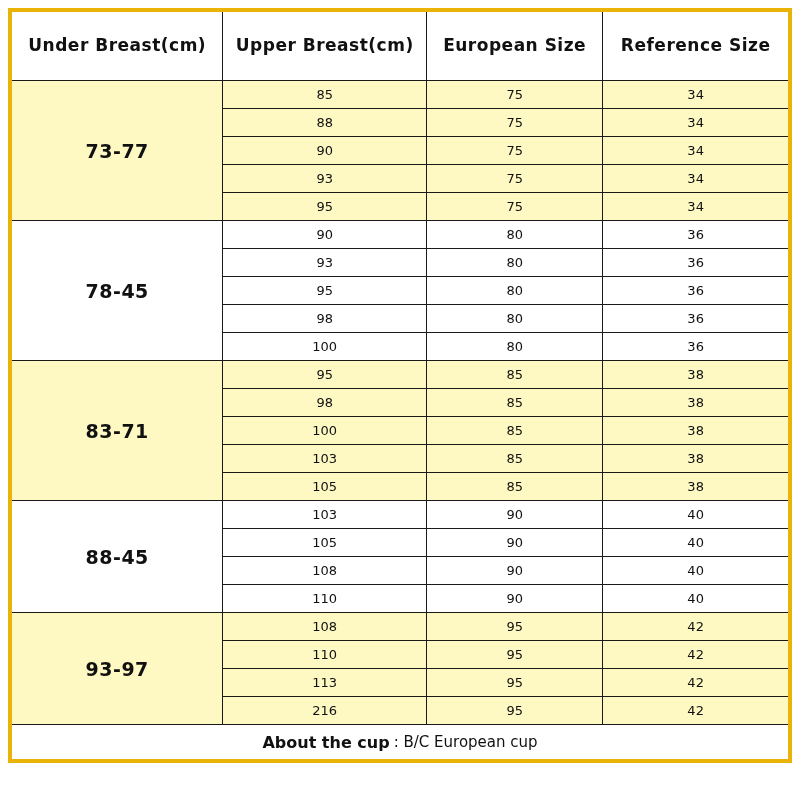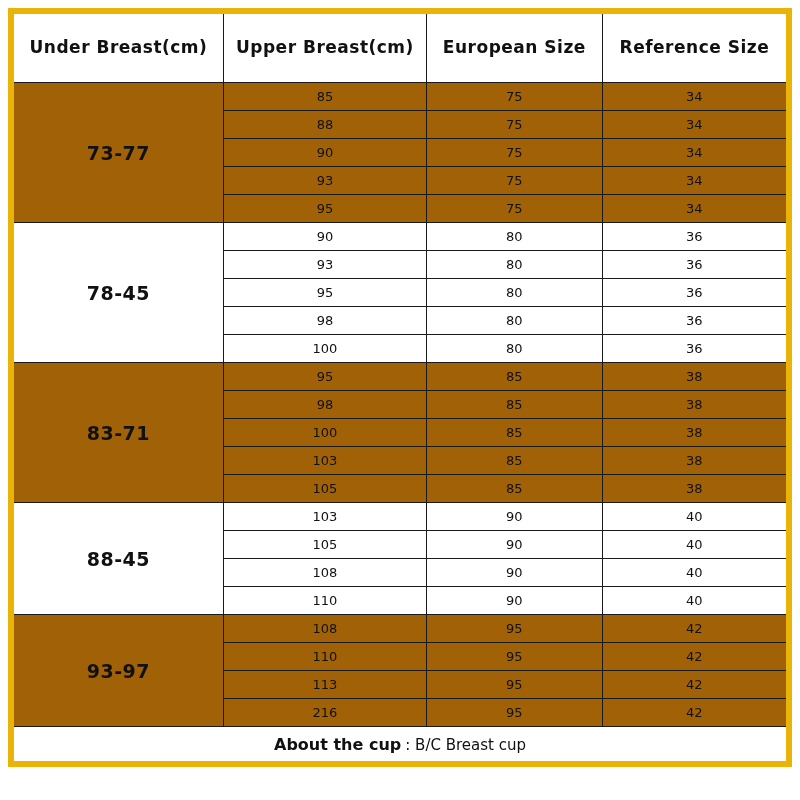--- a/index.html
+++ b/index.html
@@ -19,21 +19,21 @@
     width: 800px;
     height: 800px;
     box-sizing: border-box;
     padding: 8px 8px 0 8px;
   }
   table.size-table {
     width: 784px;
     margin: 0 auto;
     border-collapse: collapse;
     table-layout: fixed;
-    border: 6px solid #eab308;
+    border: 4px solid #eab308;
   }
   table.size-table td,
   table.size-table th {
     border: 1px solid #1a1a1a;
     text-align: center;
     vertical-align: middle;
     padding: 0;
   }
   thead th {
     height: 68px;
@@ -52,34 +52,34 @@
   td.group-cell {
     font-size: 19px;
     font-weight: bold;
     letter-spacing: 0.5px;
   }
   td.data-cell {
     font-size: 13px;
     height: 27px;
   }
   tr.band-shaded td {
-    background: #a16207;
+    background: #fef9c3;
   }
   tr.band-plain td {
     background: #ffffff;
   }
   tr.footer-row td {
     height: 34px;
     background: #ffffff;
     font-size: 16px;
   }
   .footer-inner {
     display: flex;
     justify-content: center;
-    align-items: flex-end;
+    align-items: center;
     gap: 4px;
   }
   .footer-strong {
     font-weight: bold;
     font-size: 16px;
   }
   .footer-normal {
     font-weight: normal;
     font-size: 15px;
   }
@@ -223,19 +223,19 @@
           <td class="data-cell">216</td>
           <td class="data-cell">95</td>
           <td class="data-cell">42</td>
         </tr>
       </tbody>
     <tfoot>
       <tr class="footer-row">
         <td colspan="4">
           <div class="footer-inner">
             <span class="footer-strong">About the cup</span>
-            <span class="footer-normal">: B/C Breast cup</span>
+            <span class="footer-normal">: B/C European cup</span>
           </div>
         </td>
       </tr>
     </tfoot>
   </table>
 </div>
 
 </body></html>

